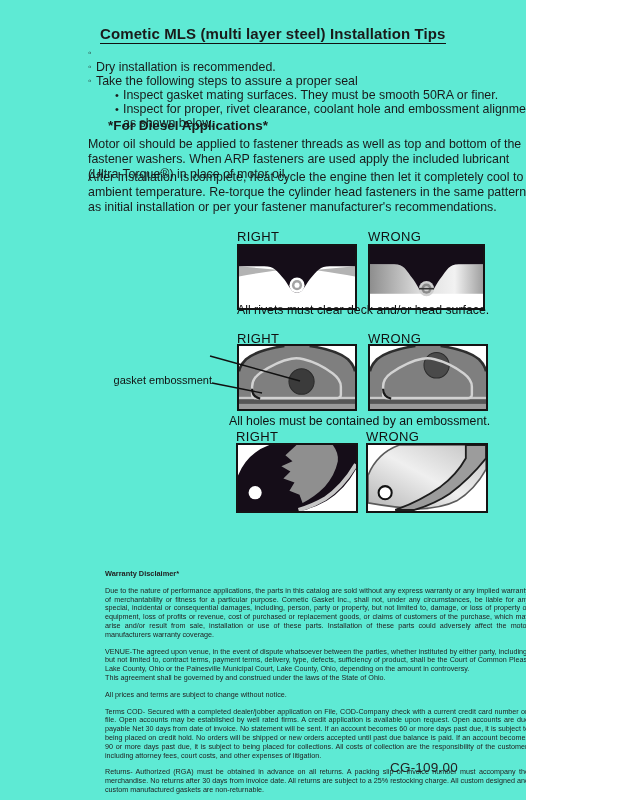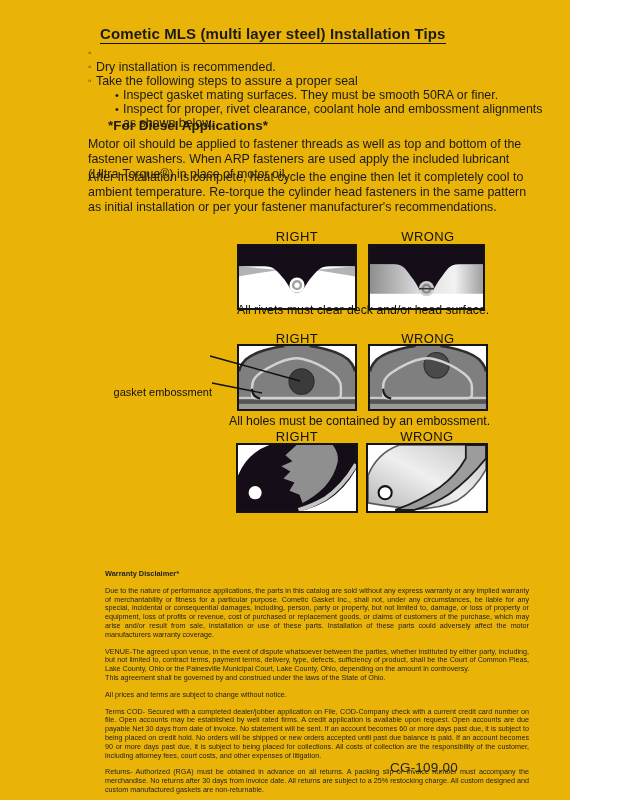--- a/index.html
+++ b/index.html
@@ -1,33 +1,33 @@
 <!DOCTYPE html>
 <html><head>
 <meta charset="utf-8">
 <style>
   html,body{margin:0;padding:0;background:#ffffff;}
   .page{
-    position:relative;width:570px;height:800px;background:#eab308;overflow:hidden;
+    position:relative;width:526px;height:800px;background:#5eead4;overflow:hidden;
     font-family:"Liberation Sans","DejaVu Sans",sans-serif;color:#1a1a1a;
   }
   .abs{position:absolute;}
   .title{
     left:100px;top:25px;font-size:15px;font-weight:bold;
     border-bottom:1.6px solid #111;padding-bottom:1px;letter-spacing:0.1px;
   }
   .bullets{left:88px;top:46px;width:460px;font-size:12.4px;line-height:14px;}
   .b-row{display:flex;align-items:flex-start;}
   .b-mark{width:8px;font-size:10px;line-height:14px;flex:0 0 8px;}
   .sub{margin-left:27px;}
   .sub .b-mark{font-size:11px;}
   .diesel-heading{left:88px;top:118px;font-size:13.5px;font-weight:bold;margin-left:20px;}
   .para{left:88px;width:447px;font-size:12.4px;line-height:15.2px;}
   .p1{top:137px;} .p2{top:170px;} .p3{top:208px;}
-  .dlabel{width:120px;text-align:center;font-size:13px;letter-spacing:0.4px;color:#111;}
+  .dlabel{width:120px;text-align:left;font-size:13px;letter-spacing:0.4px;color:#111;}
   .panel{box-sizing:border-box;border:2.5px solid #141414;background:#fff;}
   .panel svg{display:block;width:100%;height:100%;}
   .caption{font-size:12.3px;line-height:12.5px;color:#111;}
   .ann{font-size:11px;line-height:11.5px;text-align:right;color:#111;}
   .fineprint{left:105px;top:570px;width:424px;font-size:7.2px;line-height:8.8px;color:#222;}
   .fineprint .fp-head{font-weight:bold;font-size:7.4px;margin:0 0 8px 0;}
   .fineprint p{margin:0 0 8px 0;text-align:justify;}
   .fineprint p.tight{margin:0;}
   .footer-code{left:390px;top:760px;font-size:13.5px;color:#222;letter-spacing:0.2px;}
 </style>
@@ -96,21 +96,21 @@
       <circle cx="56" cy="42" r="2.5" fill="#cfcfcf"></circle>
       <line x1="48.5" y1="42" x2="63.5" y2="42" stroke="#333333" stroke-width="1.6"></line>
     </svg>
   </div>
 
   <div class="abs caption" style="left:237px;top:304px;">All rivets must clear deck and/or head surface.</div>
 
   <div class="abs dlabel" style="left:237px;top:331px;">RIGHT</div>
   <div class="abs dlabel" style="left:368px;top:331px;">WRONG</div>
 
-  <div class="abs ann" style="left:85px;top:387px;width:127px;">gasket embossment</div>
+  <div class="abs ann" style="left:85px;top:375px;width:127px;">gasket embossment</div>
 
   <div class="abs panel" style="left:237px;top:344px;width:120px;height:67px;">
     <svg viewBox="0 0 115 62" preserveAspectRatio="none">
       <rect width="115" height="62" fill="#7f7f7f"></rect>
       <rect y="50" width="115" height="2.5" fill="#c9c9c9"></rect>
       <rect y="52.5" width="115" height="4.5" fill="#565656"></rect>
       <rect y="57" width="115" height="5" fill="#9a9a9a"></rect>
       <path d="M0,0 H45 Q18,4 7,13 Q1,19 0,25 Z" fill="#ffffff"></path>
       <path d="M45,0 Q18,4 7,13 Q1,19 0,25" fill="none" stroke="#2e2e2e" stroke-width="2.6"></path>
       <path d="M115,0 H70 Q97,4 108,13 Q114,19 115,25 Z" fill="#ffffff"></path>

